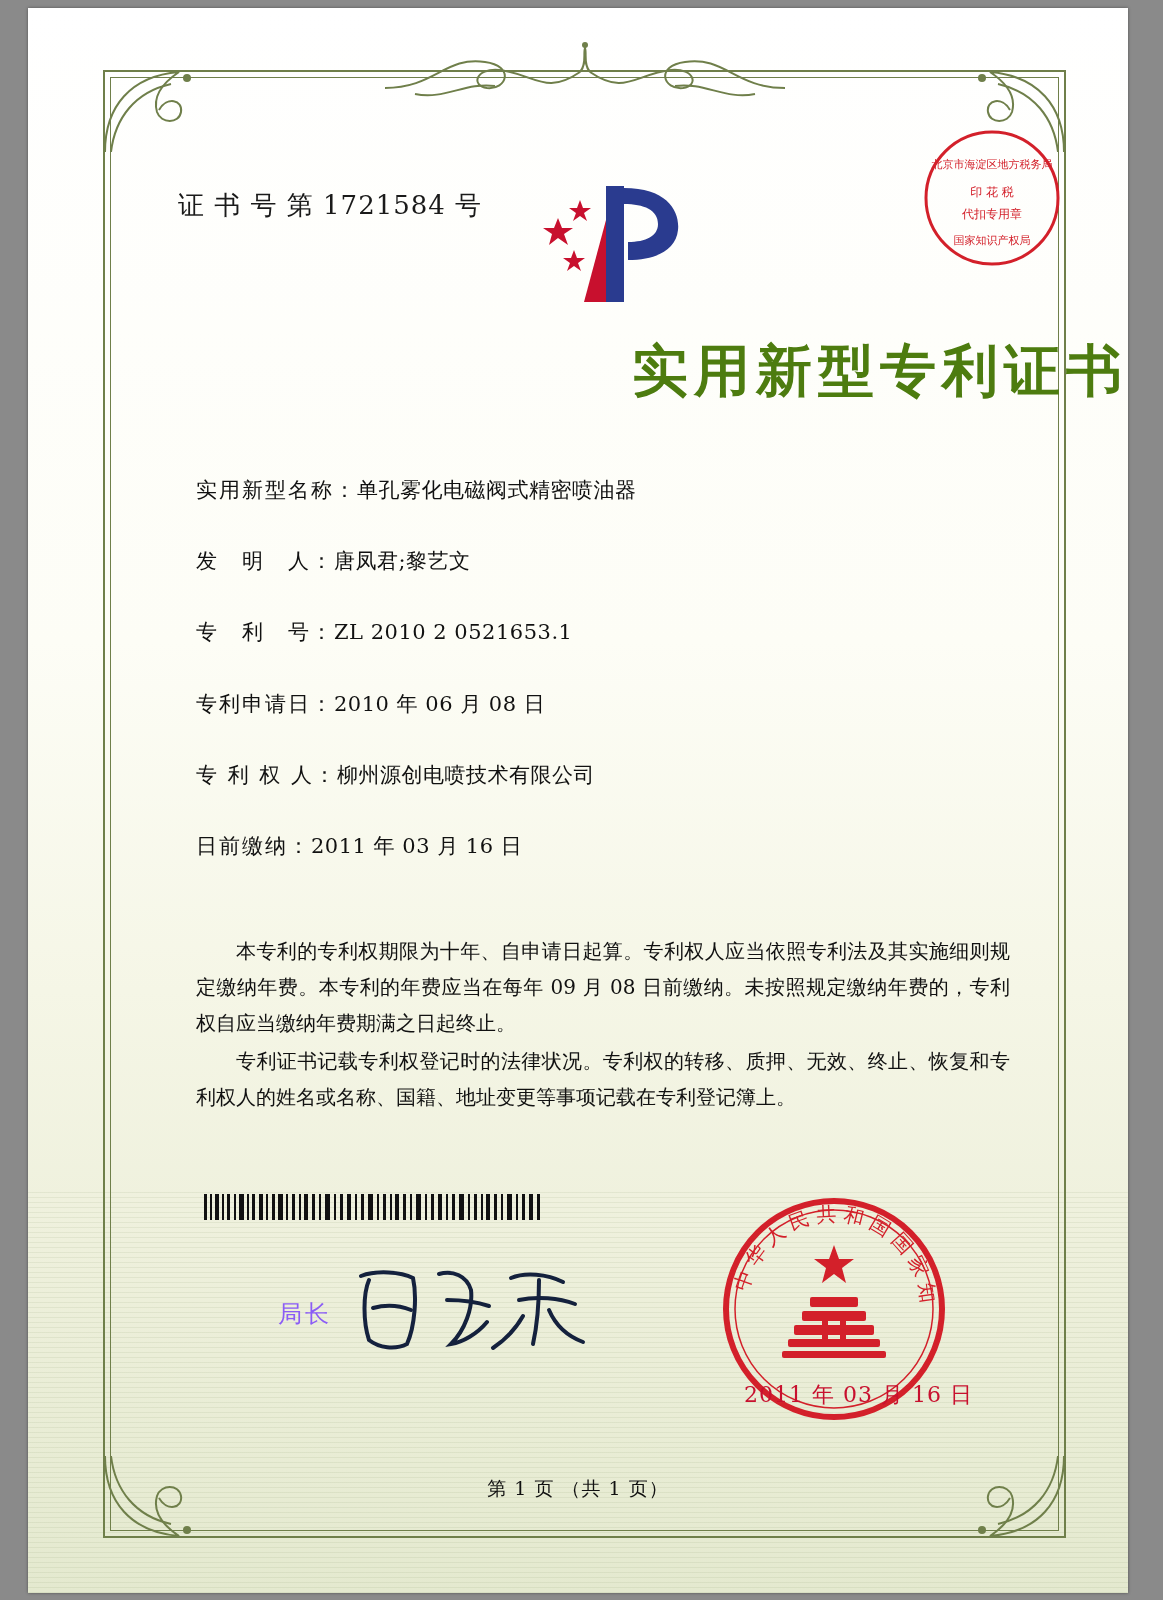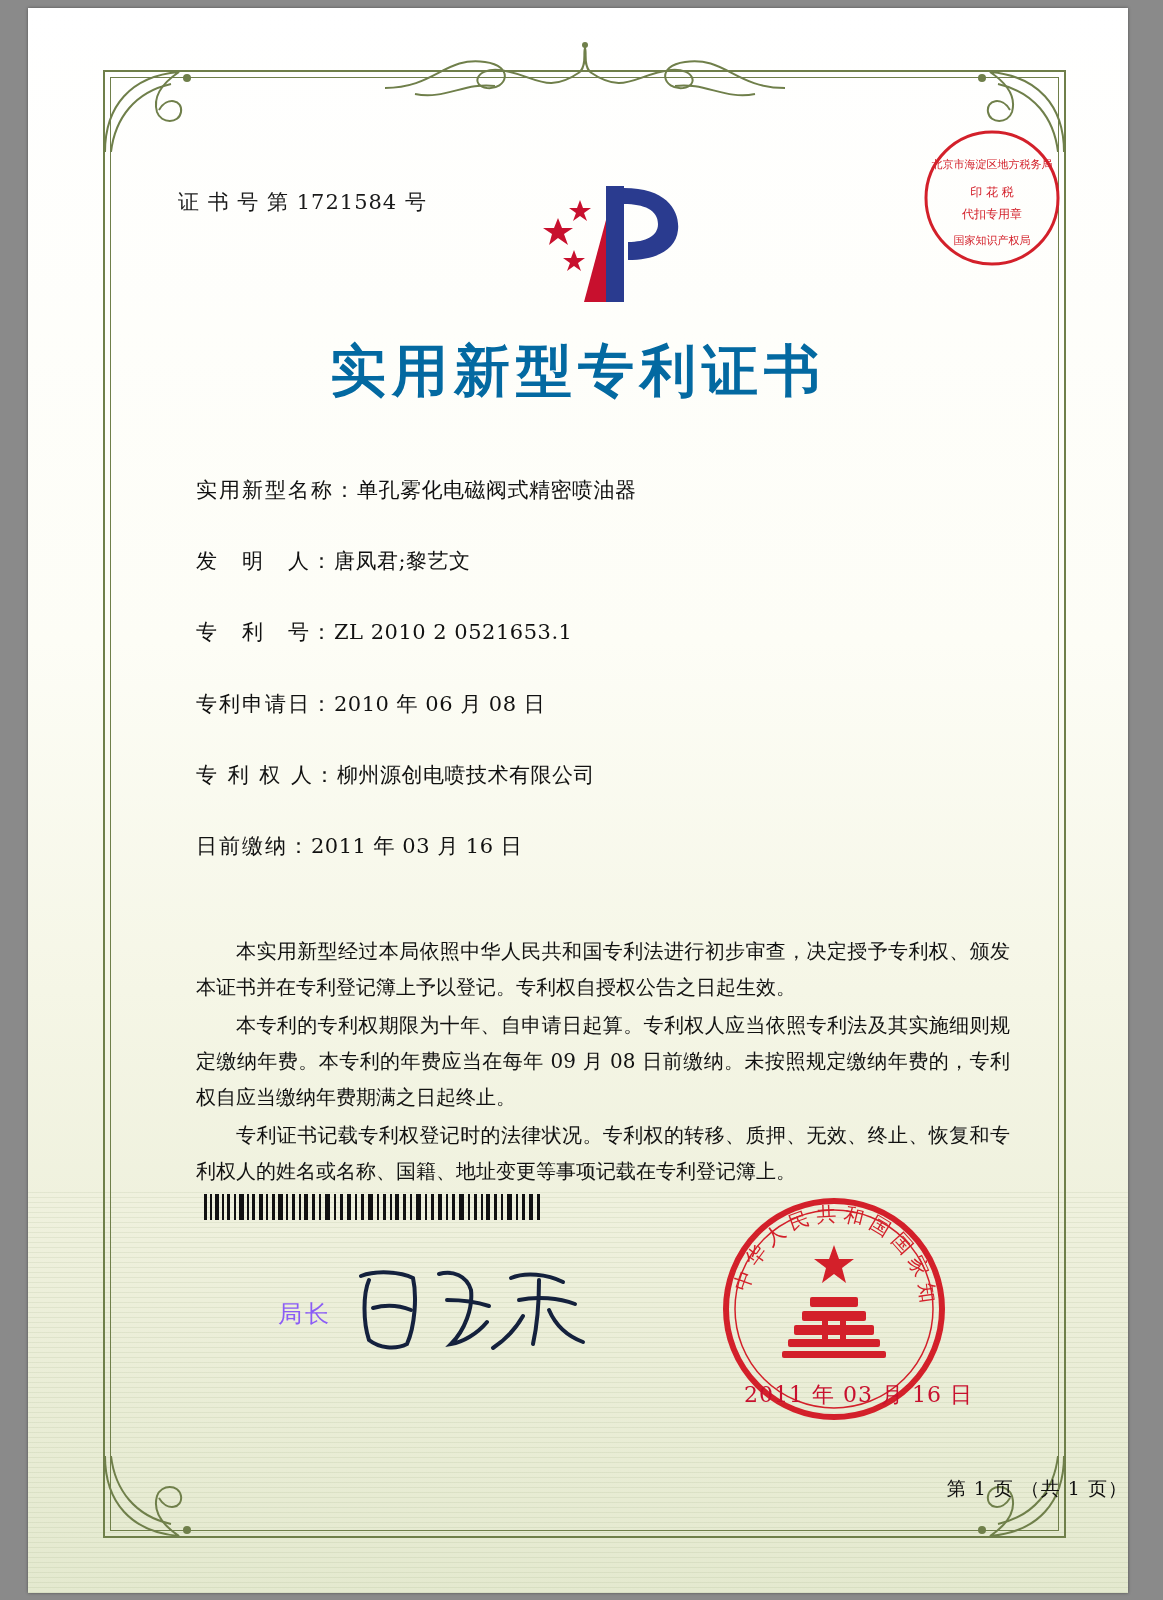--- a/index.html
+++ b/index.html
@@ -46,41 +46,41 @@
   .c-br{right:-4px;bottom:-6px;transform:scale(-1,-1);}
   .top-flourish{
     position:absolute;left:50%;top:-34px;transform:translateX(-50%);
     width:420px;height:70px;color:#6f7f4a;
   }
   .top-flourish svg{width:100%;height:100%;display:block;}
 
   .cert-no{
     position:absolute;left:150px;top:180px;
     font-family:"DejaVu Serif","Liberation Serif",serif;
-    font-size:21px;color:#1a1a1a;letter-spacing:1px;
+    font-size:26px;color:#1a1a1a;letter-spacing:1px;
   }
 
   .logo{
     position:absolute;left:500px;top:168px;width:180px;height:135px;
   }
   .logo svg{width:100%;height:100%;display:block;}
 
   .stamp-top{
     position:absolute;left:892px;top:118px;width:144px;height:144px;
   }
   .stamp-top svg{width:100%;height:100%;display:block;}
 
   .title{
     position:absolute;left:0;right:0;top:326px;
-    text-align:center;
+    text-align:right;
     font-family:"DejaVu Serif","Liberation Serif",serif;
     font-weight:bold;
     font-size:56px;
     letter-spacing:6px;
-    color:#0369a1;
+    color:#4d7c0f;
   }
 
   .fields{
     position:absolute;left:168px;top:470px;right:120px;
     font-family:"DejaVu Serif","Liberation Serif",serif;
     font-size:21px;color:#111;
   }
   .field{margin-bottom:46px;line-height:1.2;}
   .flabel{letter-spacing:2px;text-align:right;}
   .fvalue{letter-spacing:.5px;}
@@ -114,21 +114,21 @@
   .stamp-main svg{width:100%;height:100%;display:block;}
 
   .stamp-date{
     position:absolute;left:716px;top:1372px;
     font-family:"DejaVu Serif","Liberation Serif",serif;
     font-size:22px;color:#c8102e;letter-spacing:1px;
   }
 
   .page-no{
     position:absolute;left:0;right:0;top:1468px;
-    text-align:right;
+    text-align:center;
     font-family:"DejaVu Serif","Liberation Serif",serif;
     font-size:19px;color:#111;letter-spacing:1px;
   }
 </style>
 </head>
 <body>
 
 <div class="page">
   <div class="paper-wash"></div>
   <div class="guilloche"></div>
@@ -216,21 +216,20 @@
     </div>
     <div class="field">
       <span class="flabel">专 利 权 人：</span><span class="fvalue">柳州源创电喷技术有限公司</span>
     </div>
     <div class="field">
       <span class="flabel">日前缴纳：</span><span class="fvalue">2011 年 03 月 16 日</span>
     </div>
   </div>
 
   <div class="paras">
-    <p>本实用新型经过本局依照中华人民共和国专利法进行初步审查，决定授予专利权、颁发本证书并在专利登记簿上予以登记。专利权自授权公告之日起生效。</p>
     <p>本专利的专利权期限为十年、自申请日起算。专利权人应当依照专利法及其实施细则规定缴纳年费。本专利的年费应当在每年 09 月 08 日前缴纳。未按照规定缴纳年费的，专利权自应当缴纳年费期满之日起终止。</p>
     <p>专利证书记载专利权登记时的法律状况。专利权的转移、质押、无效、终止、恢复和专利权人的姓名或名称、国籍、地址变更等事项记载在专利登记簿上。</p>
   </div>
 
   <div class="barcode">
     <svg viewBox="0 0 340 26" preserveAspectRatio="none">
       <g fill="#111">
         <rect x="0" y="0" width="3" height="26"></rect>
           <rect x="6" y="0" width="2" height="26"></rect>
         <rect x="11" y="0" width="4" height="26"></rect>

